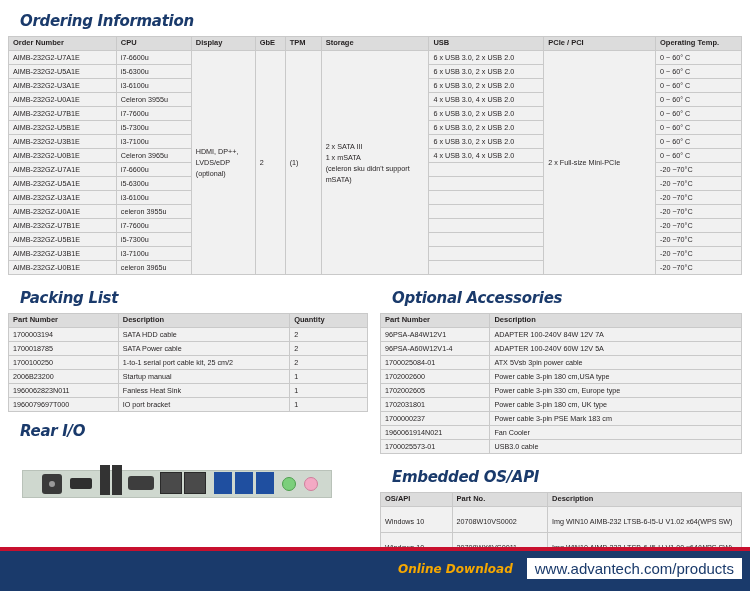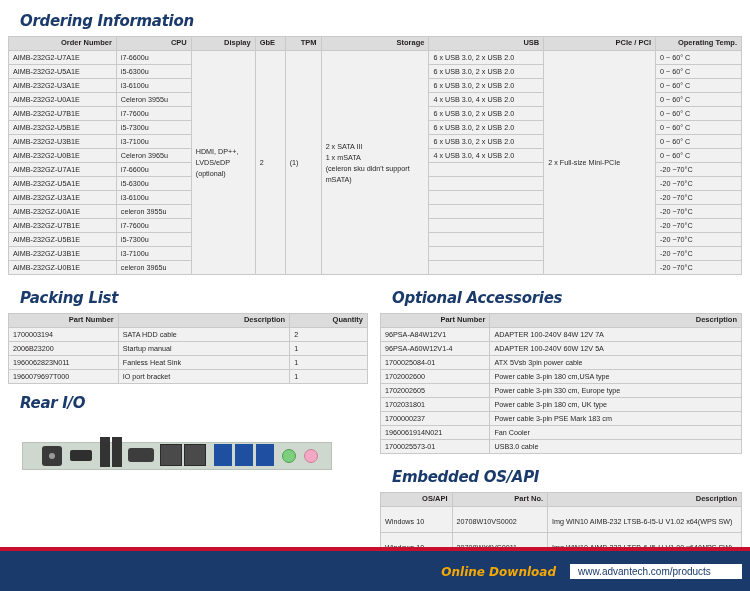--- a/index.html
+++ b/index.html
@@ -24,21 +24,21 @@
     letter-spacing: -0.3px;
     margin: 0 0 6px 12px;
   }
   .title-ordering { padding-top: 12px; }
 
   table { border-collapse: collapse; width: 100%; }
   th, td { border: 1px solid #c9c9c9; padding: 1px 4px; vertical-align: top; }
   th {
     background: #dcdcdc;
     font-weight: bold;
-    text-align: right;
+    text-align: left;
     font-size: 7.5px;
     height: 14px;
   }
   td { background: #f1f1f1; font-size: 7.2px; height: 11.2px; line-height: 11px; }
 
   
   #ordering-table { width: 734px; }
   #ordering-table td { background: #f1f1f1; }
   #ordering-table .col-order { width: 108px; }
   #ordering-table .col-cpu { width: 75px; }
@@ -96,21 +96,21 @@
     position:absolute; right: 8px; bottom: 12px;
     display:flex; align-items:center; gap:8px;
   }
   .dl-label {
     color:#f6a800; font-weight:bold; font-style:italic;
     font-size: 12px; padding-right: 6px;
     font-family:"DejaVu Sans", sans-serif;
   }
   .dl-box {
     background:#ffffff; color:#1a3a6b;
-    font-size: 10px; padding: 2px 8px; min-width:172px;
+    font-size: 15px; padding: 2px 8px; min-width:172px;
   }
 </style>
 </head>
 <body>
 
 <div class="page">
 
   <h2 class="section-title title-ordering">Ordering Information</h2>
 
   <table id="ordering-table">
@@ -248,20 +248,30 @@
             <th class="c3">Quantity</th>
           </tr>
         </thead>
         <tbody id="packing-body">
             <tr>
               <td class="c1">1700003194</td>
               <td class="c2">SATA HDD cable</td>
               <td class="c3">2</td>
             </tr>
             <tr>
+              <td class="c1">1700018785</td>
+              <td class="c2">SATA Power cable</td>
+              <td class="c3">2</td>
+            </tr>
+            <tr>
+              <td class="c1">1700100250</td>
+              <td class="c2">1-to-1 serial port cable kit, 25 cm/2</td>
+              <td class="c3">2</td>
+            </tr>
+            <tr>
               <td class="c1">2006B23200</td>
               <td class="c2">Startup manual</td>
               <td class="c3">1</td>
             </tr>
             <tr>
               <td class="c1">1960062823N011</td>
               <td class="c2">Fanless Heat Sink</td>
               <td class="c3">1</td>
             </tr>
             <tr>

